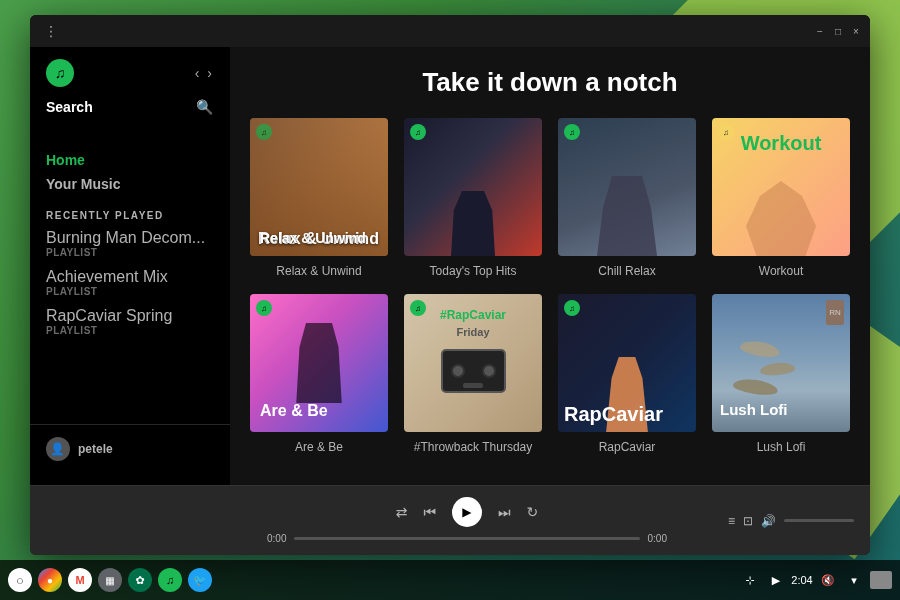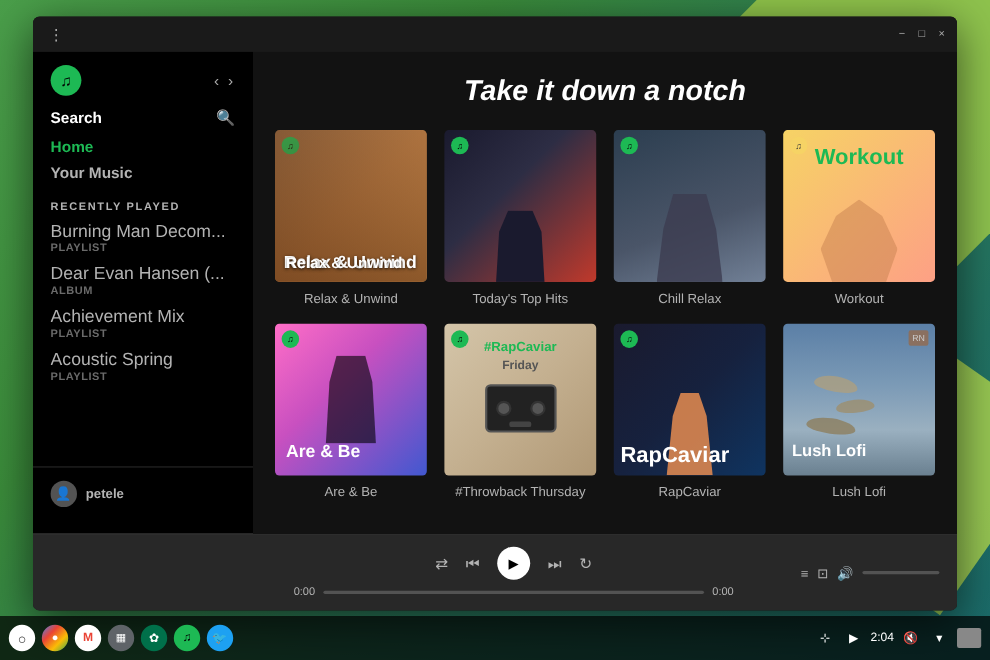--- a/index.html
+++ b/index.html
@@ -187,20 +187,21 @@
       font-size: 14px;
       font-weight: 600;
     }
     .search-icon-btn {
       color: #aaa;
       font-size: 14px;
       cursor: pointer;
     }
     .sidebar-nav {
       padding: 0 16px;
+      margin-top: 27px;
     }
     .sidebar-nav-item {
       font-size: 14px;
       font-weight: 600;
       padding: 4px 0;
       cursor: pointer;
     }
     .sidebar-nav-item.active {
       color: #1db954;
     }
@@ -268,21 +269,20 @@
       background: #121212;
       overflow-y: auto;
       padding: 20px;
     }
     .main-title {
       color: #fff;
       font-size: 26px;
       font-weight: 900;
       text-align: center;
       margin-bottom: 20px;
-      font-style: italic;
     }
     .playlist-grid {
       display: grid;
       grid-template-columns: repeat(4, 1fr);
       gap: 16px;
       margin-bottom: 16px;
     }
     .playlist-card {
       cursor: pointer;
     }
@@ -488,29 +488,25 @@
       </div>
 
       <div class="sidebar-section-label">Recently Played</div>
 
       <div class="recently-played-list">
         <div class="rp-item">
           <div class="rp-title">Burning Man Decom...</div>
           <div class="rp-subtitle">PLAYLIST</div>
         </div>
         <div class="rp-item">
-          <div class="rp-title">Dear Evan Hansen (...</div>
-          <div class="rp-subtitle">ALBUM</div>
-        </div>
-        <div class="rp-item">
           <div class="rp-title">Achievement Mix</div>
           <div class="rp-subtitle">PLAYLIST</div>
         </div>
         <div class="rp-item">
-          <div class="rp-title">Acoustic Spring</div>
+          <div class="rp-title">RapCaviar Spring</div>
           <div class="rp-subtitle">PLAYLIST</div>
         </div>
       </div>
 
       <div class="sidebar-bottom">
         <div class="user-icon">👤</div>
         <span class="username">petele</span>
       </div>
     </div>
 
@@ -585,21 +581,21 @@
             <div class="spotify-dot">♫</div>
 
             <div style="position:absolute;bottom:0;left:50%;transform:translateX(-50%);width:55px;height:75px;background:rgba(230,140,80,0.85);clip-path:polygon(35% 0%,65% 0%,78% 28%,88% 100%,12% 100%,22% 28%)"></div>
             <div style="position:absolute;bottom:8px;left:6px;right:6px;font-size:20px;font-weight:900;color:white;line-height:1">RapCaviar</div>
           </div>
           <div class="playlist-card-title">RapCaviar</div>
         </div>
 
         <div class="playlist-card">
           <div class="playlist-cover" style="background:linear-gradient(180deg,#5b7fa6 0%,#7b9ab6 40%,#9ab0c0 70%,#6a8090 100%);position:relative;overflow:hidden">
-            <div style="position:absolute;top:6px;right:6px;width:18px;height:14px;background:#8a7060;border-radius:2px;display:flex;align-items:center;justify-content:center;font-size:8px;color:#ccc">RN</div>
+            <div style="position:absolute;top:6px;right:6px;width:18px;height:25px;background:#8a7060;border-radius:2px;display:flex;align-items:center;justify-content:center;font-size:8px;color:#ccc">RN</div>
 
             <div style="position:absolute;top:35%;left:20%;width:40px;height:14px;background:rgba(180,160,120,0.7);border-radius:50% 50% 50% 50% / 60% 60% 40% 40%;transform:rotate(10deg)"></div>
             <div style="position:absolute;top:50%;left:35%;width:35px;height:12px;background:rgba(160,140,100,0.7);border-radius:50% 50% 50% 50% / 60% 60% 40% 40%;transform:rotate(-5deg)"></div>
             <div style="position:absolute;top:62%;left:15%;width:45px;height:14px;background:rgba(140,120,80,0.7);border-radius:50% 50% 50% 50% / 60% 60% 40% 40%;transform:rotate(8deg)"></div>
             <div style="position:absolute;bottom:14px;left:8px;font-size:15px;font-weight:900;color:white">Lush Lofi</div>
           </div>
           <div class="playlist-card-title">Lush Lofi</div>
         </div>
       </div>
     </div>

